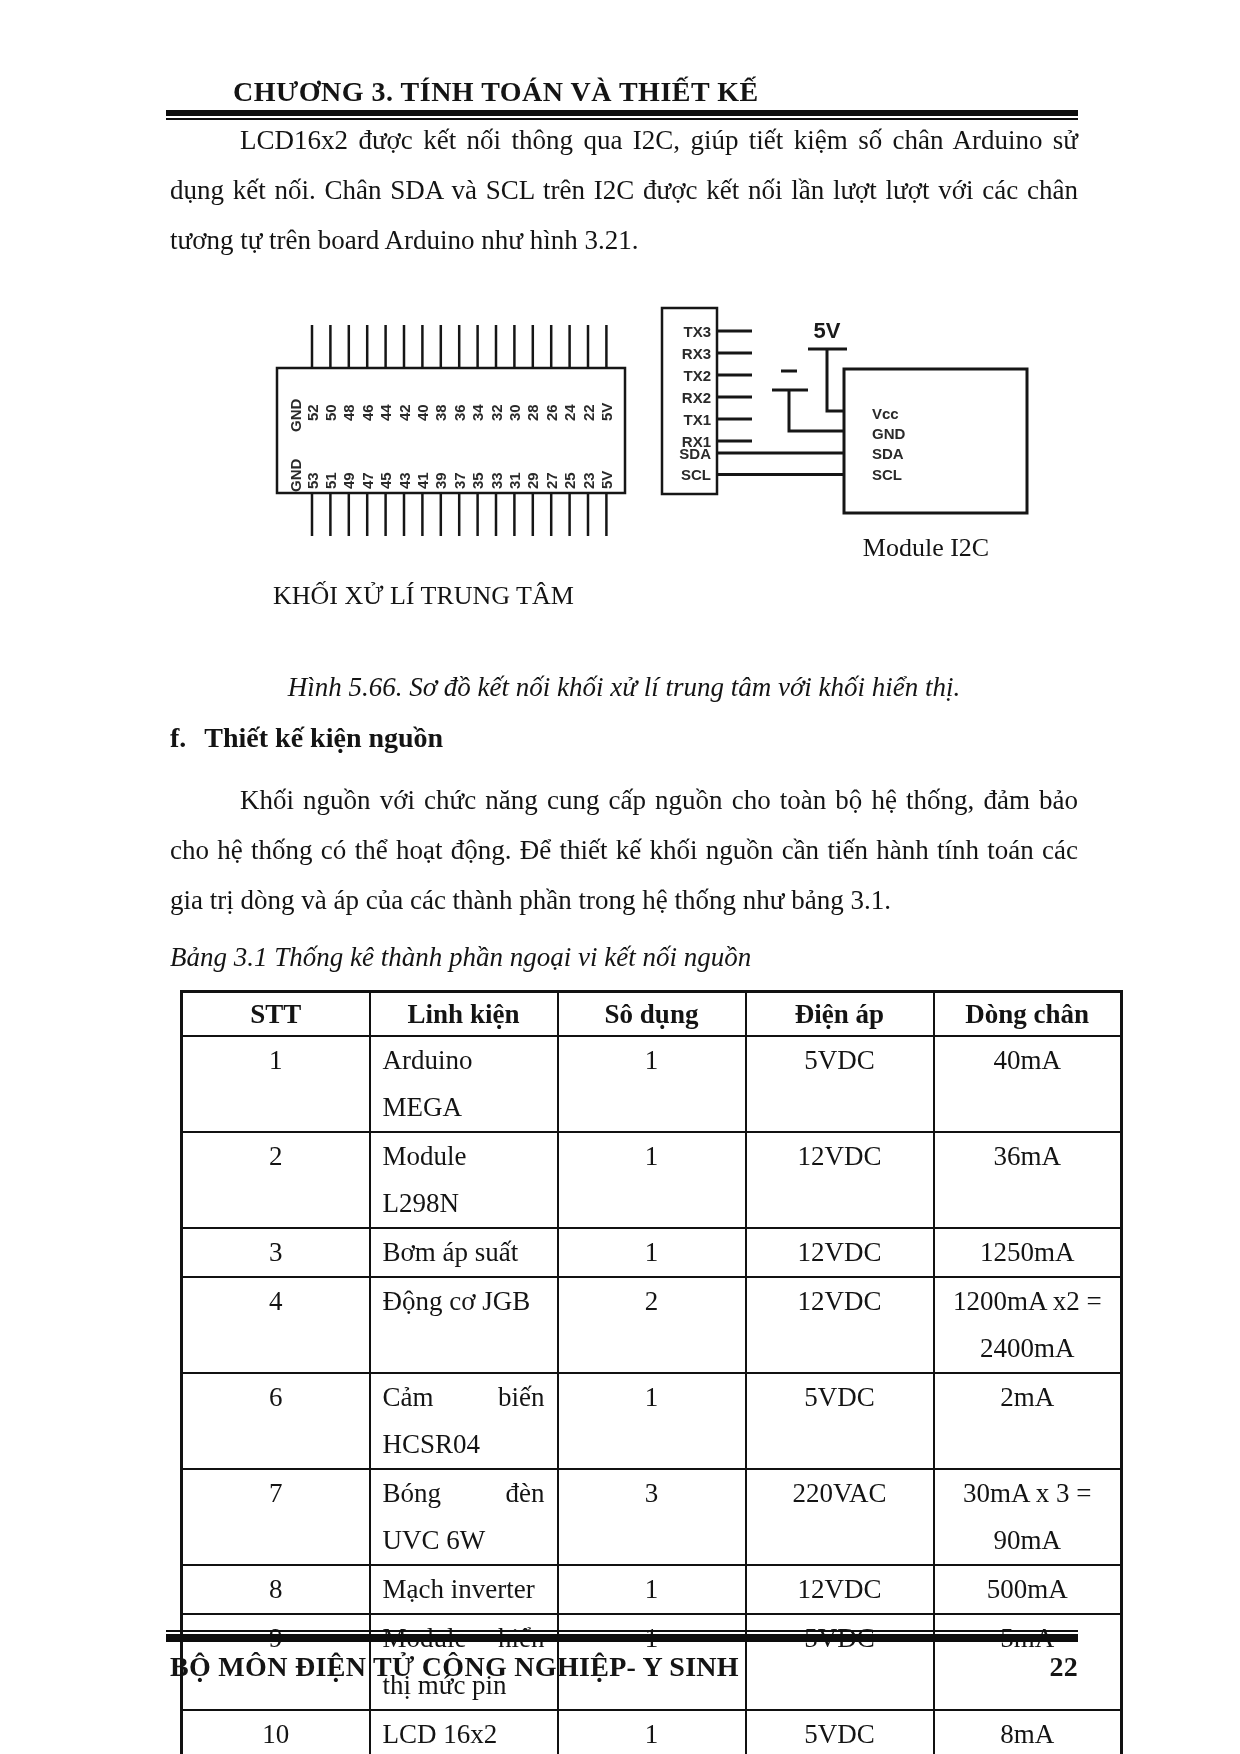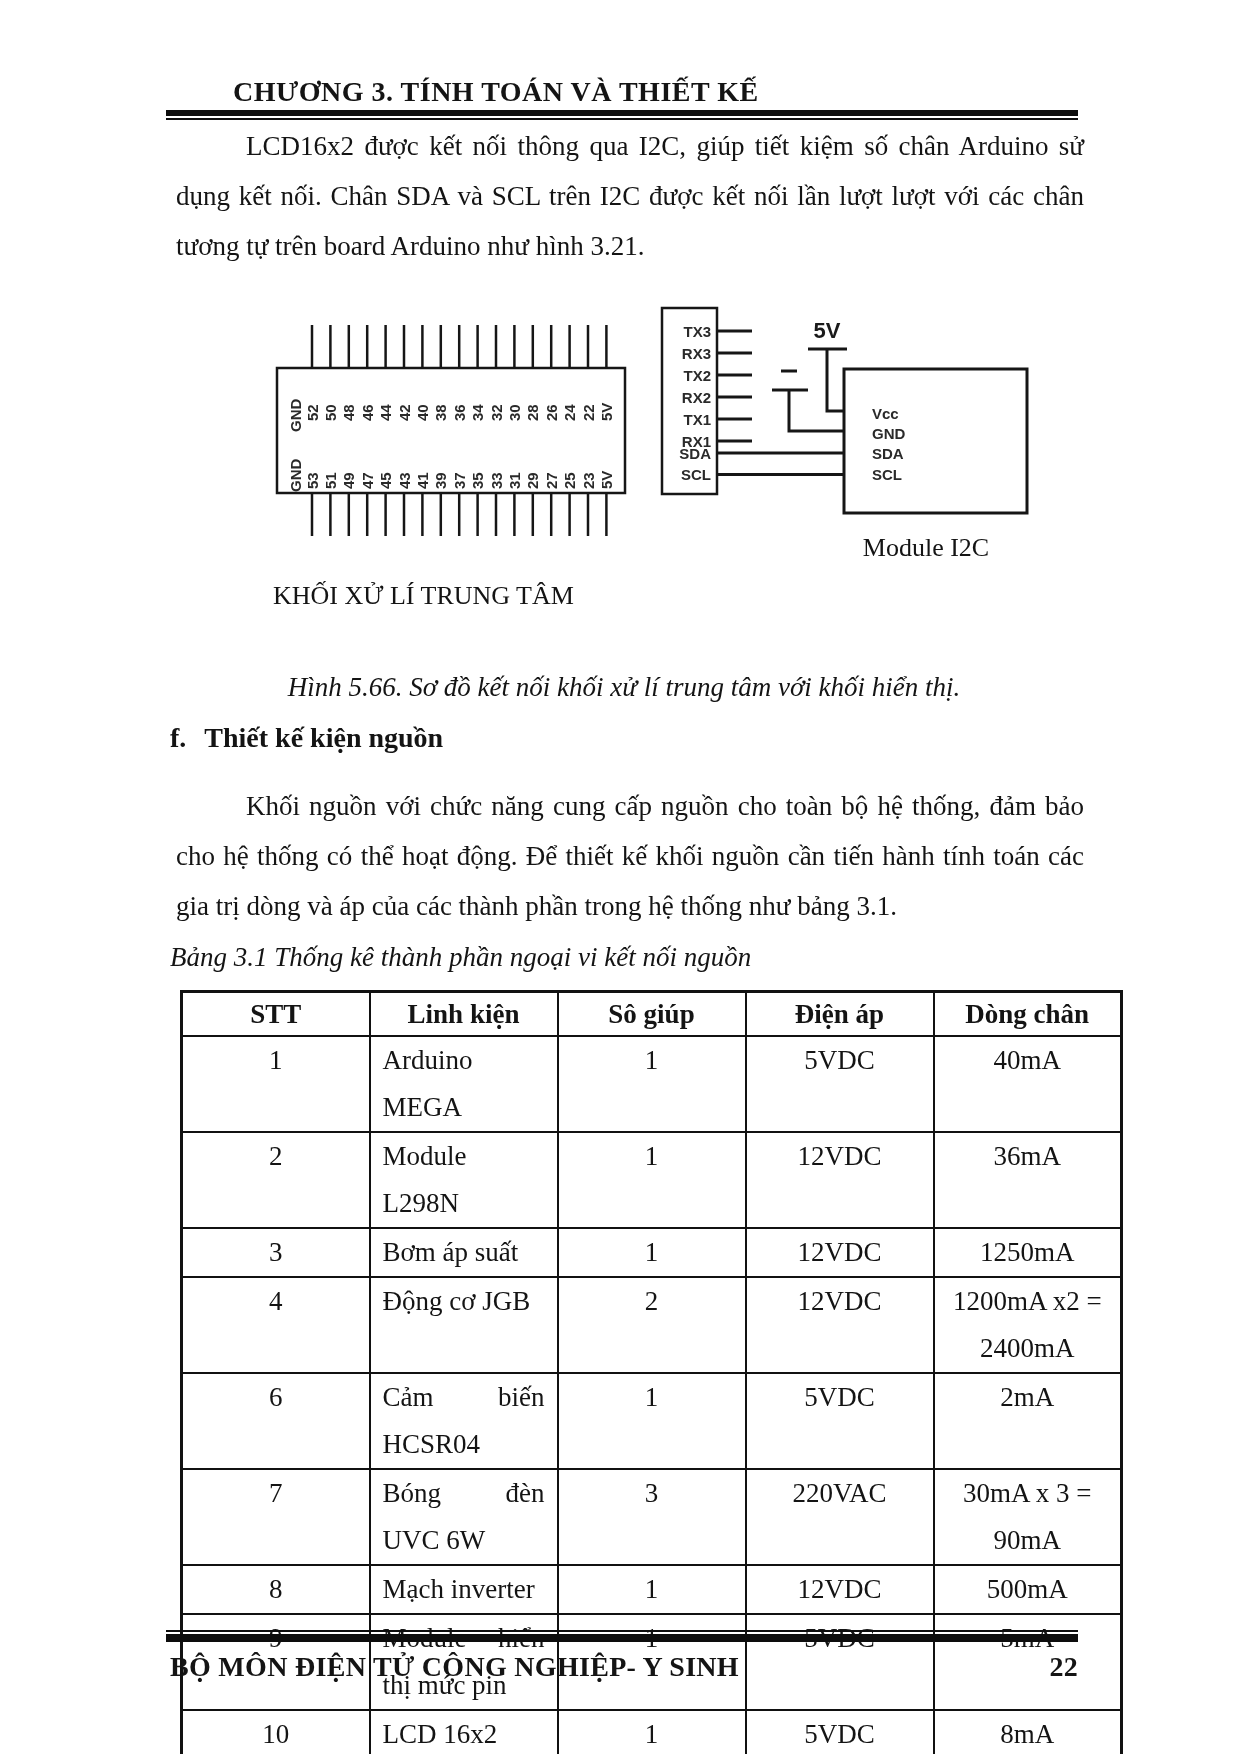--- a/index.html
+++ b/index.html
@@ -16,21 +16,21 @@
   .rule-header{left:166px;top:110px;width:912px;}
   .rule-header .b1{height:6px;}
   .rule-header .gap{height:2px;}
   .rule-header .b2{height:2px;}
   .rule-footer{left:166px;top:1630px;width:912px;}
   .rule-footer .b1{height:2px;}
   .rule-footer .gap{height:2px;}
   .rule-footer .b2{height:8px;}
   .body-text{
     left:170px;width:908px;font-size:27px;line-height:50px;
-    text-align:justify;text-indent:70px;margin:6px;
+    text-align:justify;text-indent:70px;margin:0;
   }
   .para1{top:115px;}
   .para2{top:775px;}
   .fig-caption{
     left:170px;top:662px;width:908px;text-align:center;
     font-size:27px;font-style:italic;line-height:50px;
   }
   .section-heading{left:170px;top:714px;font-size:28px;font-weight:bold;line-height:48px;}
   .section-heading .idx{display:inline-block;margin-right:18px;}
   .table-caption{left:170px;top:932px;font-size:27px;font-style:italic;line-height:50px;}
@@ -210,21 +210,21 @@
 
   <p class="abs body-text para2">Khối nguồn với chức năng cung cấp nguồn cho toàn bộ hệ thống, đảm bảo cho hệ thống có thể hoạt động. Để thiết kế khối nguồn cần tiến hành tính toán các gia trị dòng và áp của các thành phần trong hệ thống như bảng 3.1.</p>
 
   <div class="abs table-caption">Bảng 3.1 Thống kê thành phần ngoại vi kết nối nguồn</div>
 
   <table class="components-table">
     <thead>
       <tr id="thead-row">
           <th>STT</th>
           <th>Linh kiện</th>
-          <th>Sô giúp</th>
+          <th>Sô dụng</th>
           <th>Điện áp</th>
           <th>Dòng chân</th>
         </tr>
     </thead>
     <tbody id="tbody">
         <tr>
           <td class="c0" style="width: 90px;">1</td>
           <td class="c1" style="width: 293px;">Arduino MEGA</td>
           <td class="c2" style="width: 139px;">1</td>
           <td class="c3" style="width: 163px;">5VDC</td>

